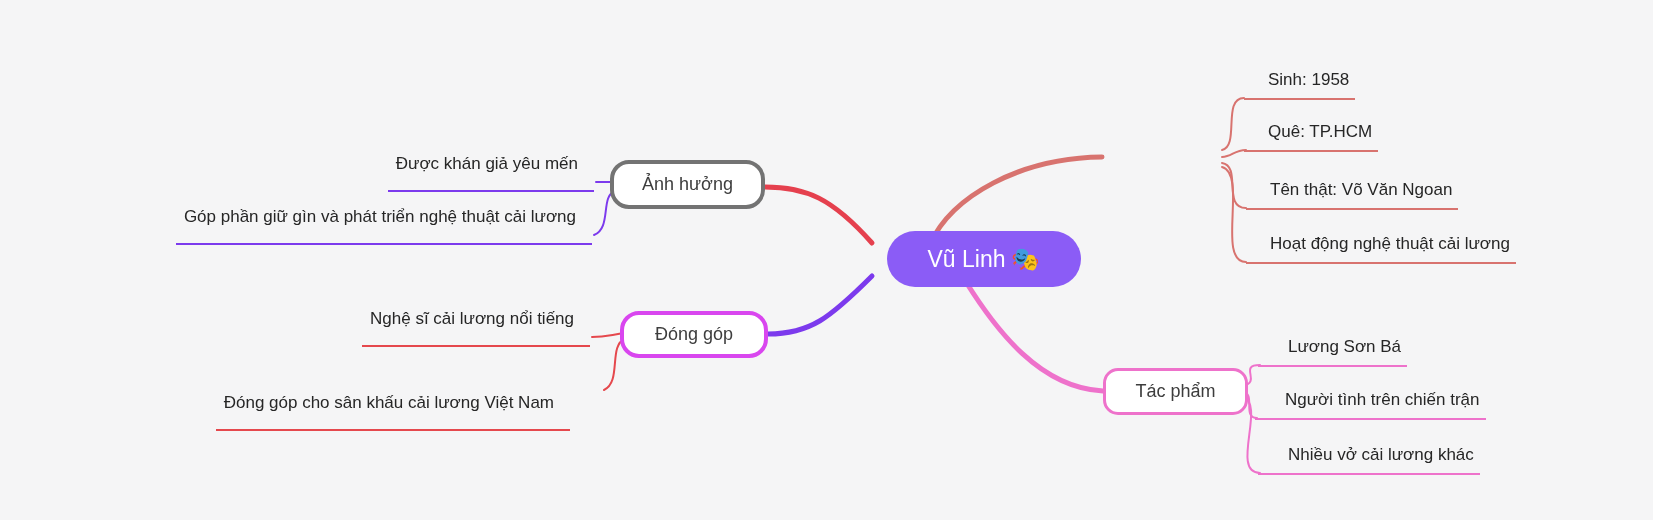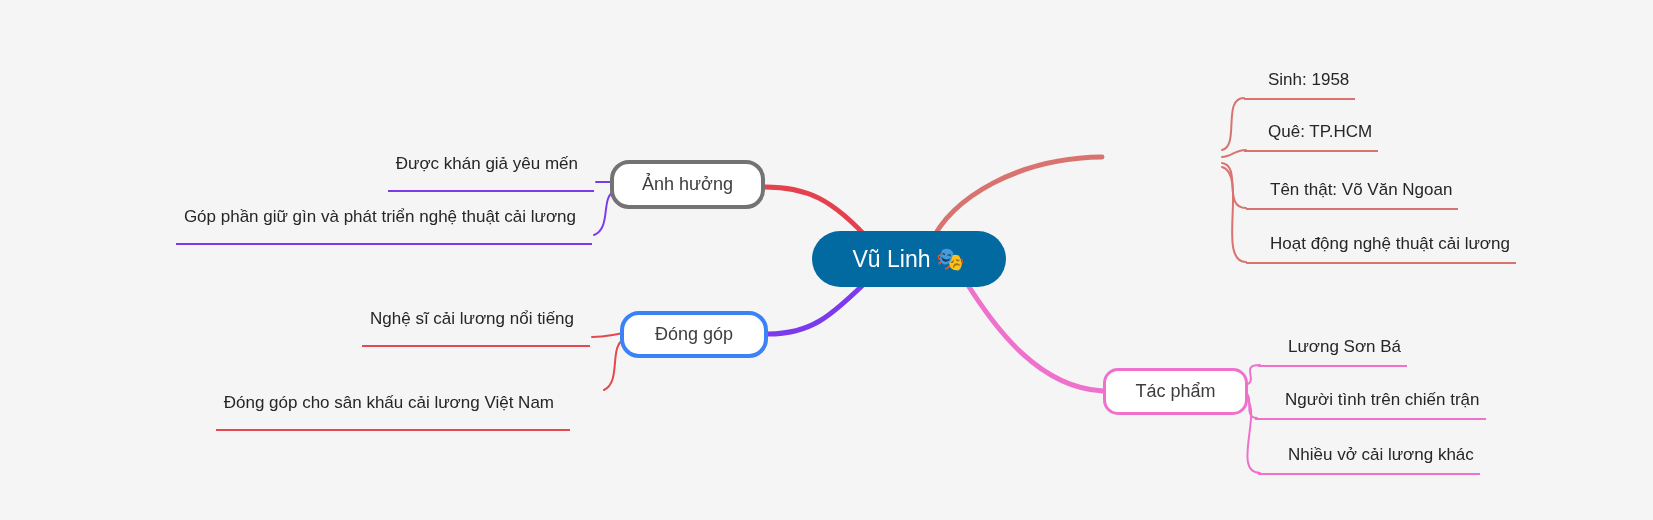--- a/index.html
+++ b/index.html
@@ -17,34 +17,34 @@
   svg.links path { fill:none; }
   .stroke-salmon { stroke:#d8736f; }
   .stroke-pink   { stroke:#ee72cb; }
   .stroke-red    { stroke:#e5404e; }
   .stroke-purple { stroke:#7c3aed; }
   .stroke-leafred{ stroke:#e5484d; }
   .main  { stroke-width:5; stroke-linecap:round; }
   .child { stroke-width:2; stroke-linecap:round; }
 
   .root {
-    position:absolute; left:812px; top:231px; width:194px; height:56px;
-    background:#0369a1; color:#ffffff; border-radius:28px;
+    position:absolute; left:887px; top:231px; width:194px; height:56px;
+    background:#8b5cf6; color:#ffffff; border-radius:28px;
     display:flex; align-items:center; justify-content:center;
     font-size:23px; z-index:3; white-space:nowrap;
   }
   .branch {
     position:absolute; background:#ffffff; box-sizing:border-box;
     display:flex; align-items:center; justify-content:center;
     font-size:18px; color:#3d3d3d; z-index:2; white-space:nowrap;
   }
   .b-tieusu  { left:1102px; top:133px; width:125px; height:46px; border:3px solid #d8736f; border-radius:15px; }
   .b-tacpham { left:1103px; top:368px; width:145px; height:47px; border:3px solid #ee72cb; border-radius:15px; }
   .b-anhhuong{ left:610px;  top:160px; width:155px; height:49px; border:4px solid #737373; border-radius:19px; }
-  .b-donggop { left:620px;  top:311px; width:148px; height:47px; border:4px solid #3b82f6; border-radius:19px; }
+  .b-donggop { left:620px;  top:311px; width:148px; height:47px; border:4px solid #d946ef; border-radius:19px; }
 
   .leaf {
     position:absolute; font-size:17px; line-height:24px; color:#262626;
     white-space:nowrap; padding:0 6px 6px 24px; border-bottom:2px solid;
     z-index:2;
   }
   .leaf.left-side { padding:0 16px 14px 8px; text-align:right; }
   .c-salmon { border-color:#d8736f; }
   .c-pink   { border-color:#ee72cb; }
   .c-purple { border-color:#7c3aed; }

